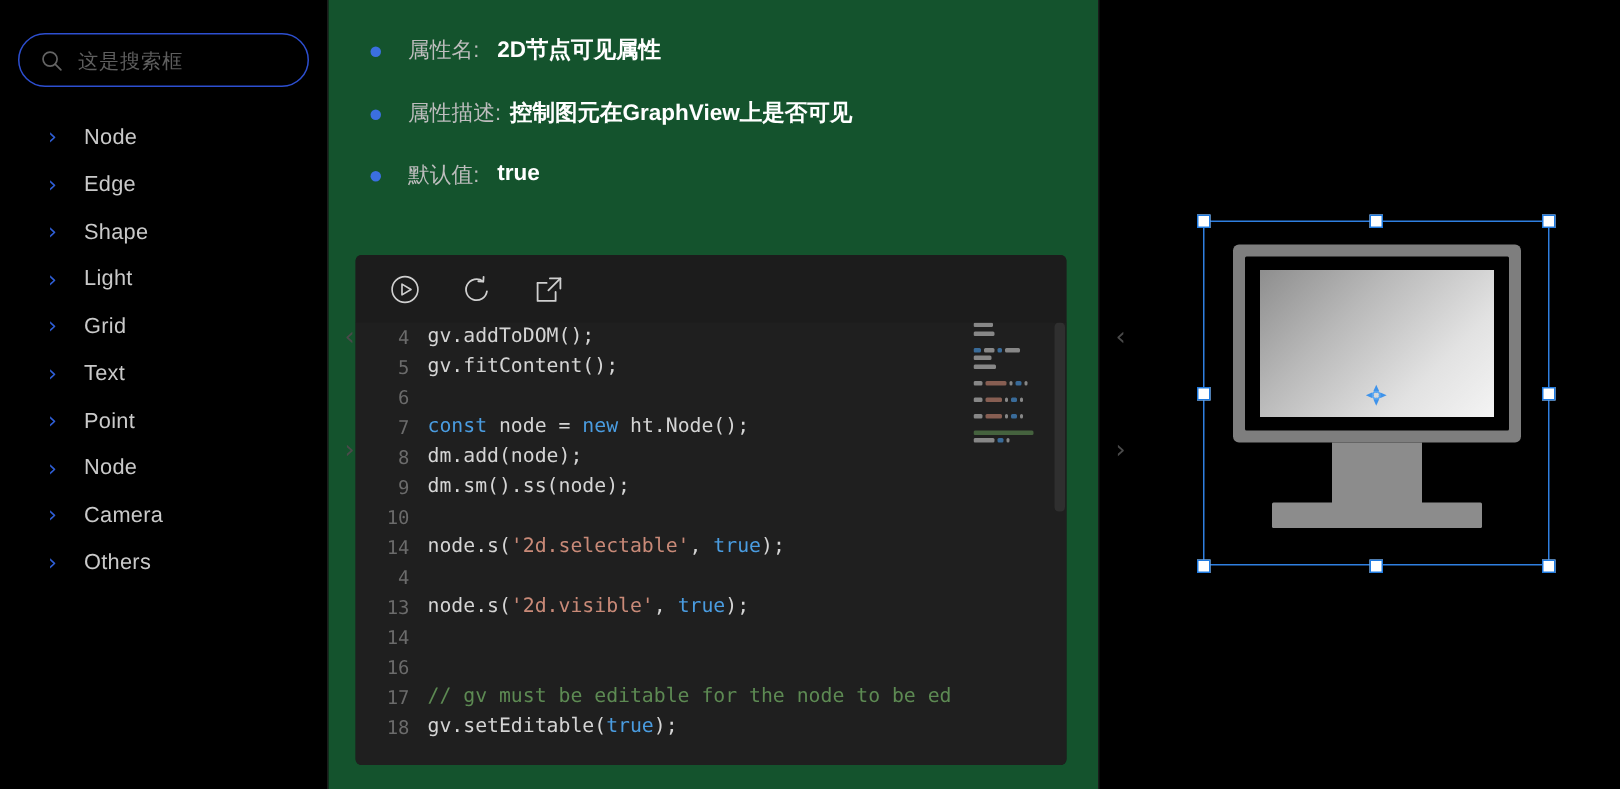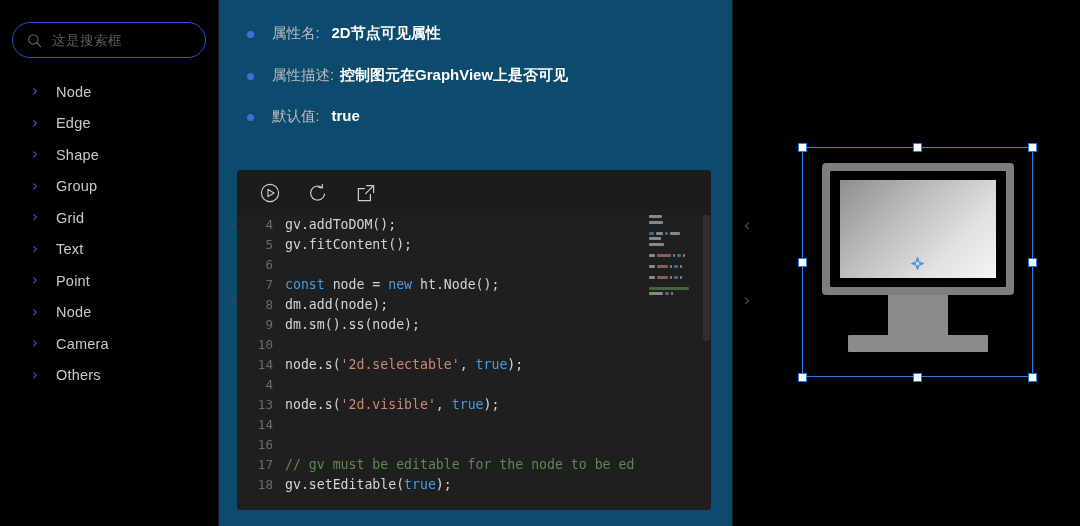--- a/index.html
+++ b/index.html
@@ -91,21 +91,21 @@
     cursor: pointer;
     font-family: "DejaVu Sans", sans-serif;
     user-select: none;
   }
 
   
   .center {
     position: relative;
     flex: 0 0 514px;
     width: 514px; height: 526px;
-    background: #0c4a6e;
+    background: #14532d;
     border-right: 1px solid #1b1b1b;
   }
 
   .props { padding: 24px 10px 0 28px; }
   .prop-row {
     display: flex;
     align-items: flex-start;
     margin-bottom: 22.5px;
   }
   .prop-bullet {
@@ -317,21 +317,21 @@
       <div class="nav-item">
         <span class="nav-chev">›</span>
         <span class="nav-label">Edge</span>
       </div>
       <div class="nav-item">
         <span class="nav-chev">›</span>
         <span class="nav-label">Shape</span>
       </div>
       <div class="nav-item">
         <span class="nav-chev">›</span>
-        <span class="nav-label">Group</span>
+        <span class="nav-label">Light</span>
       </div>
       <div class="nav-item">
         <span class="nav-chev">›</span>
         <span class="nav-label">Grid</span>
       </div>
       <div class="nav-item">
         <span class="nav-chev">›</span>
         <span class="nav-label">Text</span>
       </div>
       <div class="nav-item">

